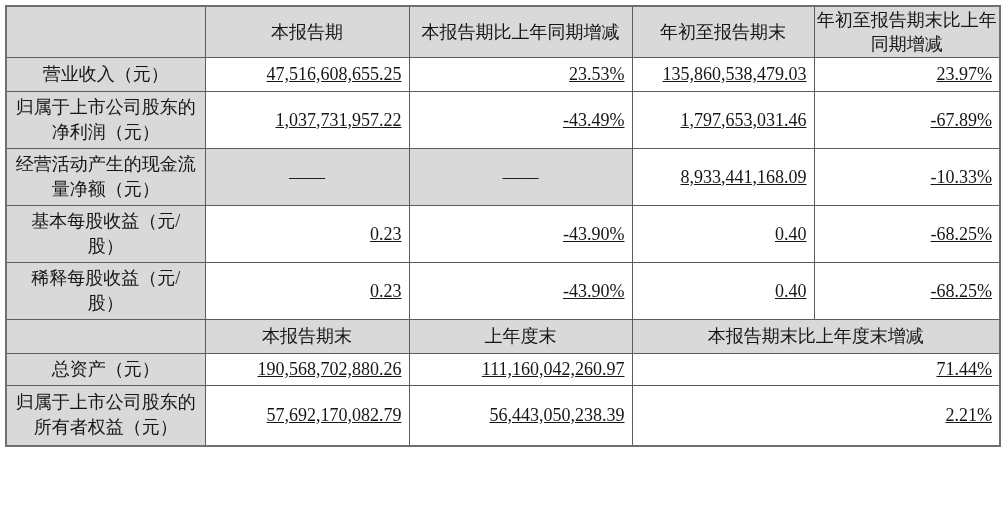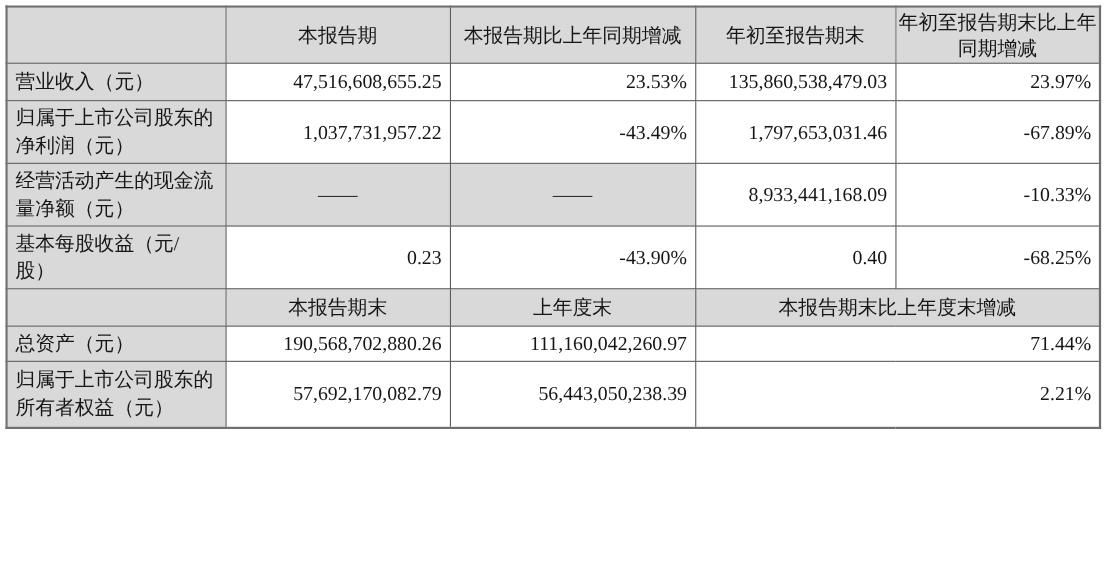--- a/index.html
+++ b/index.html
@@ -26,22 +26,22 @@
   table.fin th{
     text-align:center;
     padding:1px 2px;
     line-height:24px;
   }
   table.fin td{
     padding:3px 7px;
     line-height:25px;
   }
   .g{background:#d9d9d9;}
-  .lab{text-align:left;}
-  .num{text-align:right;}
+  .lab{text-align:center;}
+  .num{text-align:right;text-decoration:underline;}
   .ctr{text-align:center;}
   .rh51{height:51px}.rh34{height:34px}.rh56{height:56px}.rh84{height:84px}
   .rh54{height:54px}.rh38{height:27px}.rh60{height:60px}
   col.c0{width:199px}col.c1{width:204px}col.c2{width:223px}col.c3{width:182px}col.c4{width:186px}
 </style>
 </head>
 <body>
 
 <table class="fin">
   <colgroup>
@@ -87,20 +87,27 @@
   </tr>
 
   <tr class="rh34">
     <td class="g lab">基本每股收益（元/股）</td>
     <td class="num">0.23</td>
     <td class="num">-43.90%</td>
     <td class="num">0.40</td>
     <td class="num">-68.25%</td>
   </tr>
 
+  <tr class="rh34">
+    <td class="g lab">稀释每股收益（元/股）</td>
+    <td class="num">0.23</td>
+    <td class="num">-43.90%</td>
+    <td class="num">0.40</td>
+    <td class="num">-68.25%</td>
+  </tr>
 
 
   <tr class="rh34">
     <td class="g"></td>
     <td class="g ctr">本报告期末</td>
     <td class="g ctr">上年度末</td>
     <td class="g ctr" colspan="2">本报告期末比上年度末增减</td>
   </tr>
 
   <tr class="rh38">

